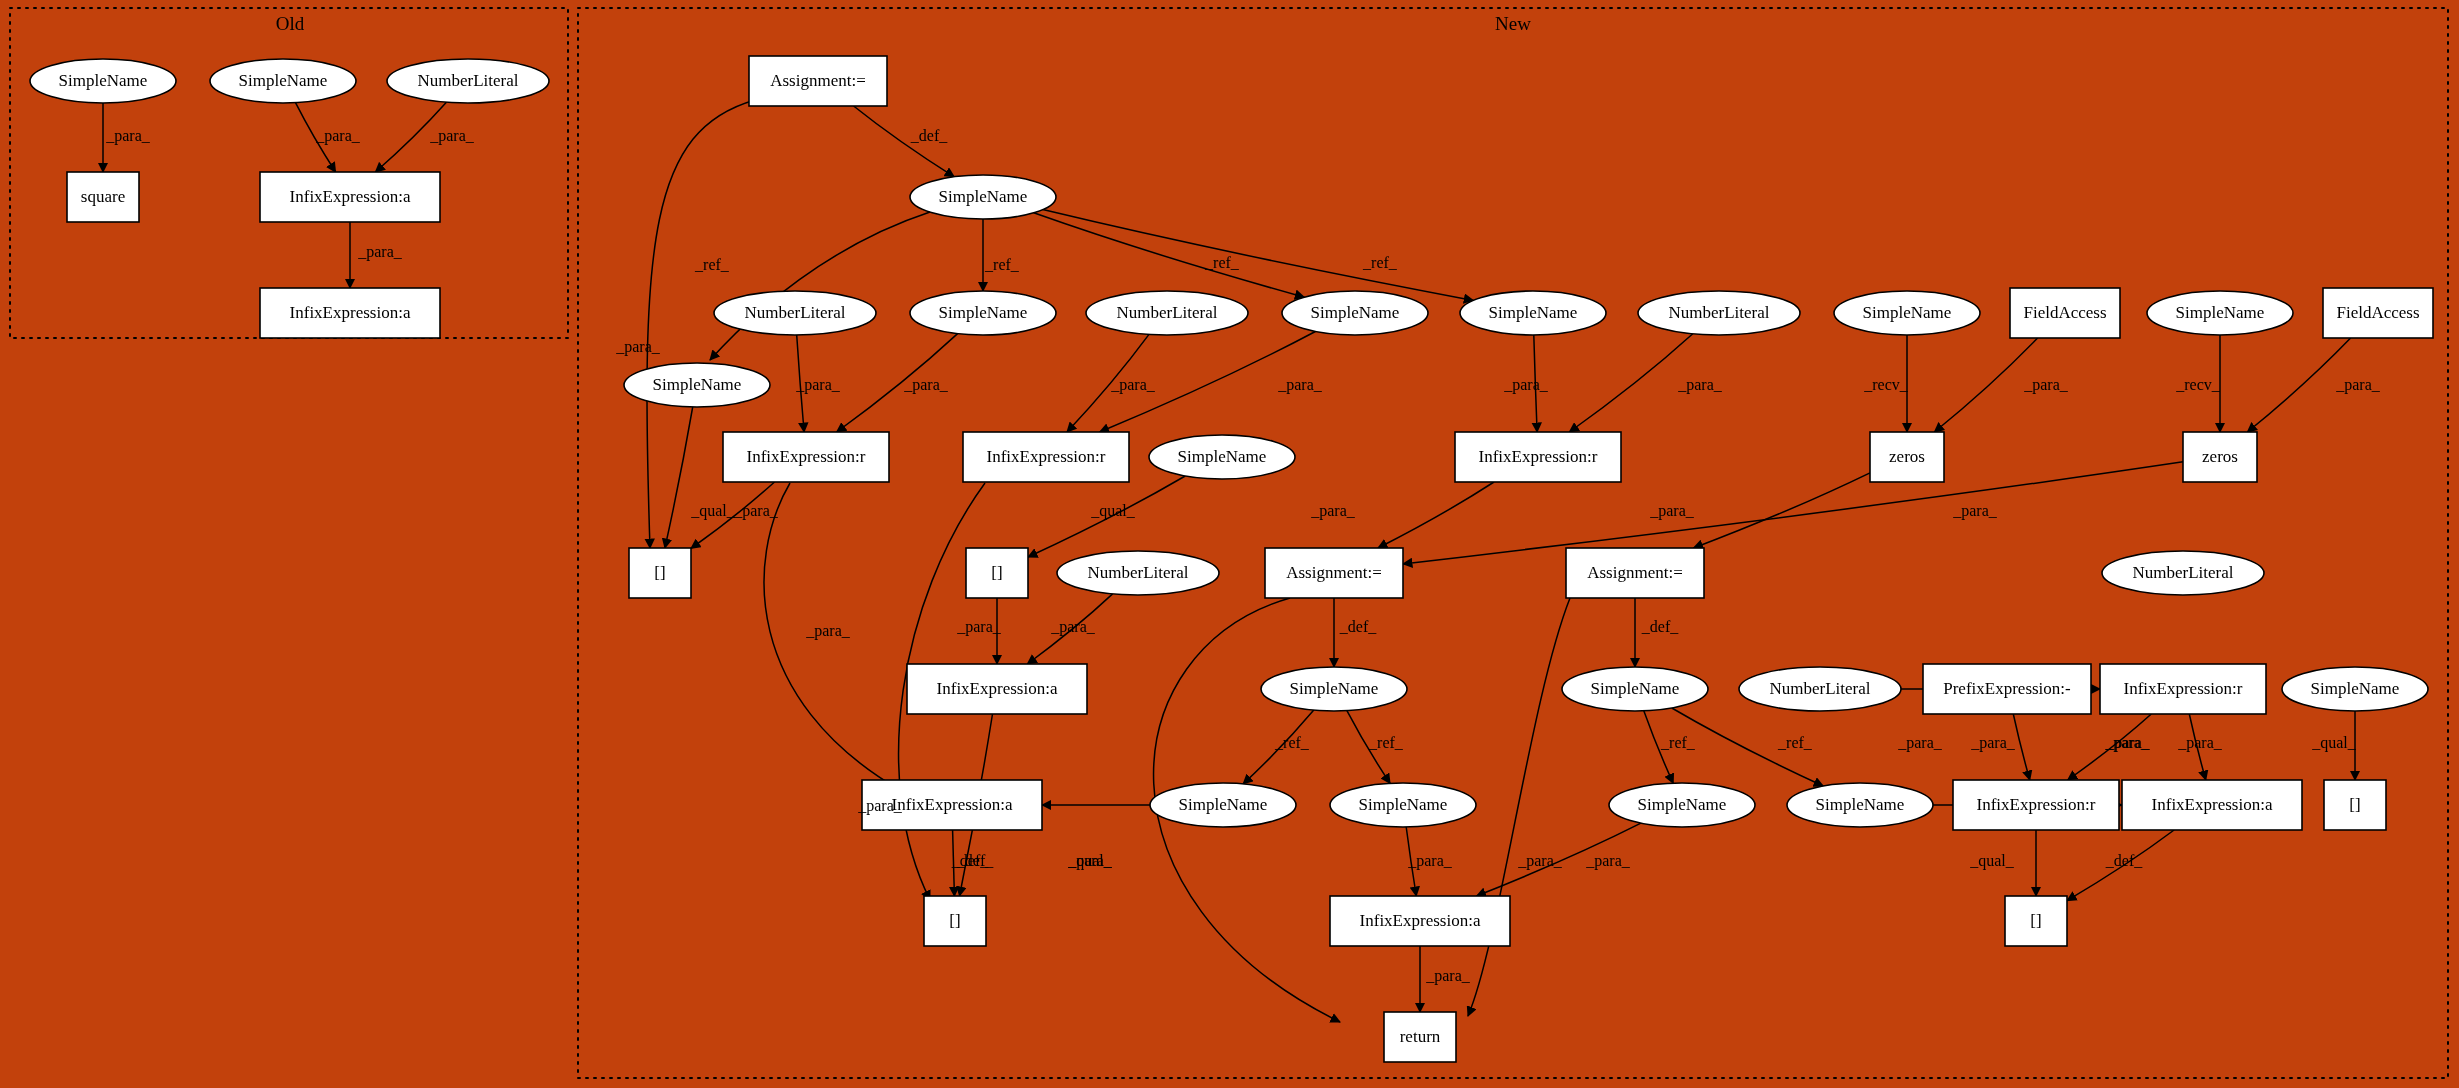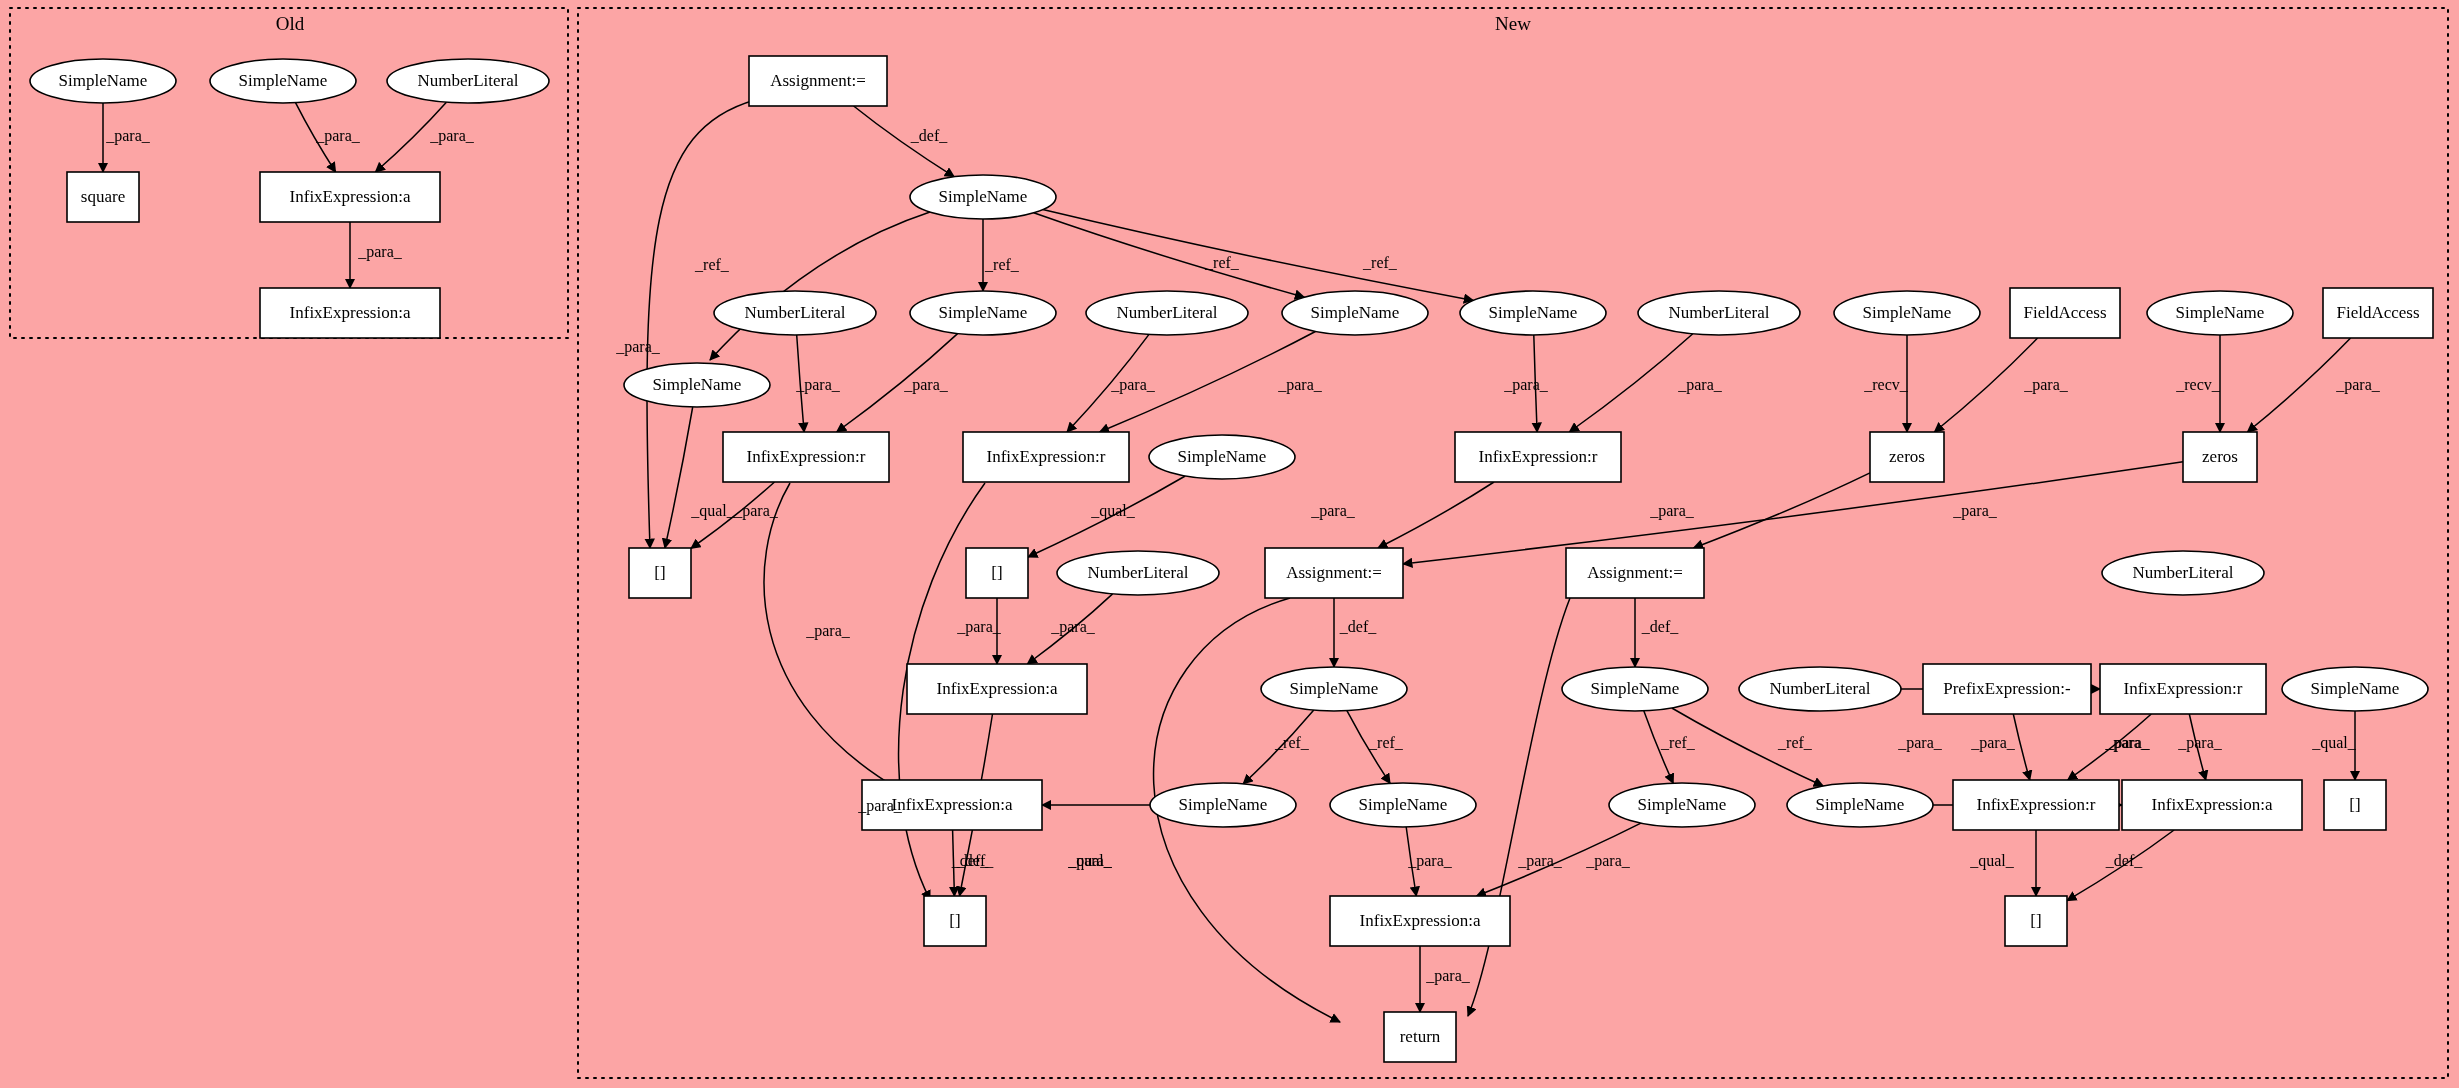--- a/index.html
+++ b/index.html
@@ -1,17 +1,17 @@
 <!DOCTYPE html>
 <html><head>
 <meta charset="utf-8">
 <style>
   html,body{margin:0;padding:0;background:#ffffff;}
   body{font-family:"Liberation Serif","DejaVu Serif",serif;}
-  #stage{position:relative;width:2459px;height:1088px;overflow:hidden;background:#fca5a5;}
+  #stage{position:relative;width:2459px;height:1088px;overflow:hidden;background:#c2410c;}
   svg#graph{position:absolute;left:0;top:0;width:2459px;height:1088px;}
   .cluster-box{fill:none;stroke:#000;stroke-width:2px;stroke-dasharray:2 6;stroke-linecap:round;}
   .cluster-label{font-size:19px;fill:#000;text-anchor:middle;font-family:"Liberation Serif","DejaVu Serif",serif;}
   .node-box{fill:#ffffff;stroke:#000000;stroke-width:1.6px;}
   .node-ell{fill:#ffffff;stroke:#000000;stroke-width:1.6px;}
   .node-label{font-size:17px;fill:#000;text-anchor:middle;dominant-baseline:middle;font-family:"Liberation Serif","DejaVu Serif",serif;}
   .edge{fill:none;stroke:#000000;stroke-width:1.5px;}
   .edge-label{font-size:16px;fill:#000;text-anchor:middle;font-family:"Liberation Serif","DejaVu Serif",serif;}
 </style>
 </head>

